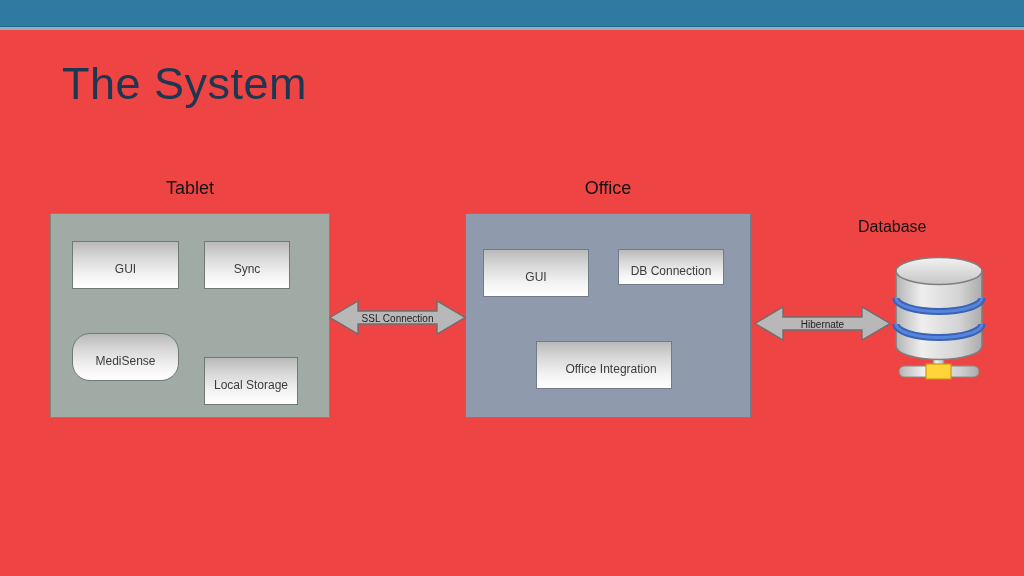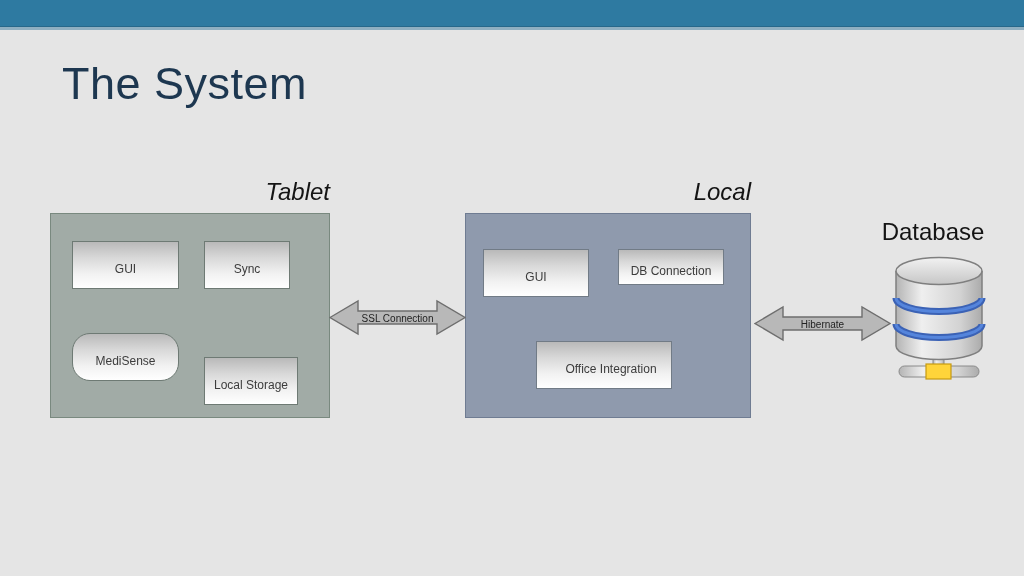--- a/index.html
+++ b/index.html
@@ -1,44 +1,44 @@
 <!DOCTYPE html>
 <html><head>
 <meta charset="utf-8">
 <style>
   html,body{margin:0;padding:0;background:#fff;}
   .slide{
     position:relative;
     width:1024px;height:576px;
-    background:#e5e5e5;
+    background:#ef4444;
     overflow:hidden;
     font-family:"Liberation Sans", sans-serif;
   }
   .topbar{
     position:absolute;left:0;top:0;width:1024px;height:26px;
     background:#2e7aa1;border-bottom:1px solid #27688a;
   }
   .topbar-strip{
     position:absolute;left:0;top:27px;width:1024px;height:3px;
     background:#8fafc1;
   }
   .title{
     position:absolute;left:62px;top:58px;margin:0;
     font-size:45px;font-weight:500;letter-spacing:0.5px;
     color:#1d3750;
   }
   .group-label{
     position:absolute;top:178px;height:28px;
-    font-size:24px;color:#141414;text-align:right;font-style:italic;
+    font-size:18px;color:#141414;text-align:center;
   }
   .tablet-label{left:50px;width:280px;}
   .server-label{left:465px;width:286px;}
   .db-label{
     position:absolute;left:858px;top:218px;width:150px;
-    font-size:24px;color:#141414;text-align:center;
+    font-size:16px;color:#141414;text-align:left;
   }
   .group-box{position:absolute;top:213px;height:205px;box-sizing:border-box;}
   .tablet-box{left:50px;width:280px;background:#a1aba6;border:1px solid #79897f;}
   .server-box{left:465px;width:286px;background:#8f9aad;border:1px solid #6f7c92;}
   .node{
     position:absolute;box-sizing:border-box;
     background:linear-gradient(180deg,#b9b9b9 0%,#d9d9d9 35%,#f2f2f2 70%,#ffffff 100%);
     border:1px solid #6e7a74;
     display:flex;align-items:center;justify-content:center;
     font-size:12px;color:#3c3c3c;
@@ -80,21 +80,21 @@
   <div class="node n-t-sync">
     <span>Sync</span>
   </div>
   <div class="node n-t-medi">
     <span>MediSense</span>
   </div>
   <div class="node n-t-local">
     <span>Local Storage</span>
   </div>
 
-  <div class="group-label server-label">Local</div>
+  <div class="group-label server-label">Office</div>
   <div class="group-box server-box"></div>
   <div class="node server-box-node n-s-gui">
     <span>GUI</span>
   </div>
   <div class="node server-box-node n-s-db">
     <span>DB Connection</span>
   </div>
   <div class="node server-box-node n-s-office">
     <span>Office Integration</span>
   </div>

